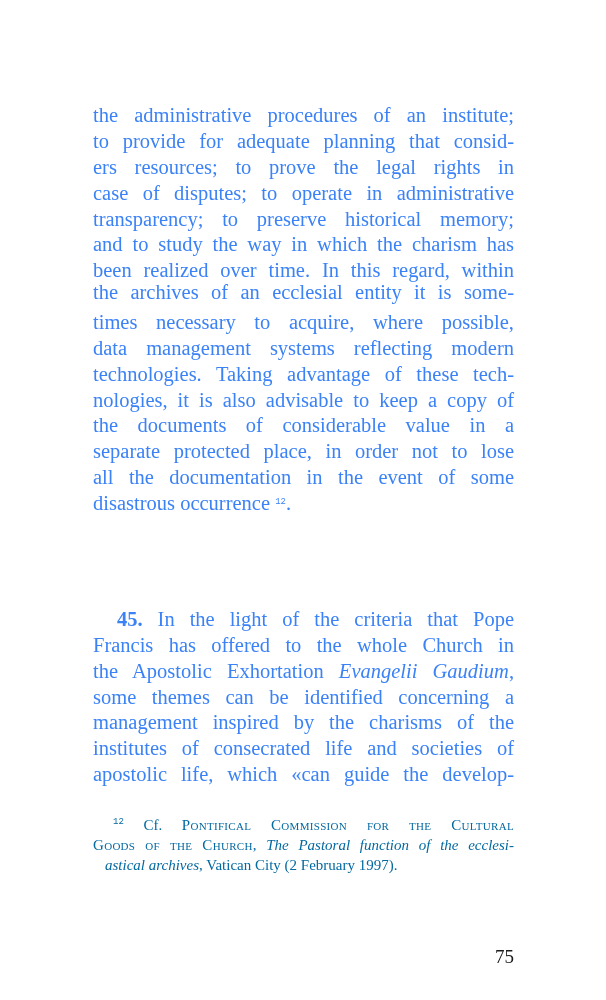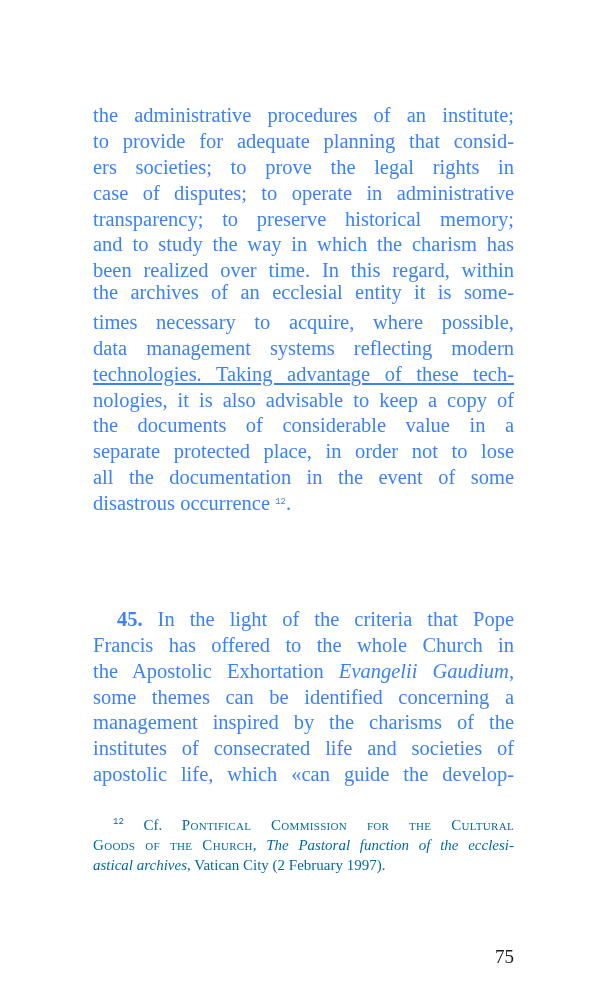--- a/index.html
+++ b/index.html
@@ -18,46 +18,46 @@
     font-size: 21.5px; font-weight: bold; line-height: 30px; color: #111;
     white-space: nowrap;
   }
   .heading i { font-style: italic; }
   .fn {
     position: absolute; left: 93px; width: 421px; height: 20px;
     font-family: "Liberation Serif", "DejaVu Serif", serif;
     font-size: 15px; line-height: 20px; color: #0369a1;
     text-align: justify; text-align-last: justify; white-space: nowrap;
   }
-  .fn.last { text-align-last: left; }
+  .fn.last { text-align-last: left; margin-left: 12px; }
   .sc { font-variant: small-caps; letter-spacing: 0.3px; }
   sup.ref { font-size: 9px; vertical-align: 6px; line-height: 0; font-family: Liberation Mono, monospace; }
   .pnum {
     position: absolute; left: 470px; width: 44px; top: 903px; height: 24px;
     font-family: "Liberation Serif", "DejaVu Serif", serif;
     font-size: 19px; line-height: 24px; text-align: right; color: #1a1a1a; margin-top: 42px;
   }
 </style>
 </head>
 <body>
 
 <div class="page">
 
   <div>
     <div class="ln" style="top: 102px; white-space: normal;">the administrative procedures of an institute;</div>
     <div class="ln" style="top: 128px; white-space: normal;">to provide for adequate planning that consid-</div>
-    <div class="ln" style="top: 154px; white-space: normal;">ers societies; to prove the legal rights in</div>
+    <div class="ln" style="top: 154px; white-space: normal;">ers resources; to prove the legal rights in</div>
     <div class="ln" style="top: 180px; white-space: normal;">case of disputes; to operate in administrative</div>
     <div class="ln" style="top: 206px; white-space: normal;">transparency; to preserve historical memory;</div>
     <div class="ln" style="top: 231px; white-space: normal;">and to study the way in which the charism has</div>
     <div class="ln" style="top: 257px; white-space: normal;">been realized over time. In this regard, within</div>
     <div class="ln" style="top: 279px; white-space: normal;">the archives of an ecclesial entity it is some-</div>
     <div class="ln" style="top: 309px; white-space: normal;">times necessary to acquire, where possible,</div>
     <div class="ln" style="top: 335px; white-space: normal;">data management systems reflecting modern</div>
-    <div class="ln" style="top: 361px; white-space: normal; text-decoration: underline;">technologies. Taking advantage of these tech-</div>
+    <div class="ln" style="top: 361px; white-space: normal;">technologies. Taking advantage of these tech-</div>
     <div class="ln" style="top: 387px; white-space: normal;">nologies, it is also advisable to keep a copy of</div>
     <div class="ln" style="top: 412px; white-space: normal;">the documents of considerable value in a</div>
     <div class="ln" style="top: 438px; white-space: normal;">separate protected place, in order not to lose</div>
     <div class="ln" style="top: 464px; white-space: normal;">all the documentation in the event of some</div>
     <div class="ln last" style="top:490px"><span>disastrous occurrence</span> <sup class="ref">12</sup><span>.</span></div>
   </div>
 
 
   <div>
     <div class="ln" style="top: 606px; white-space: normal;"><span style="display:inline-block;width:24px"></span><b>45.</b><span> In the light of the criteria that Pope</span></div>

